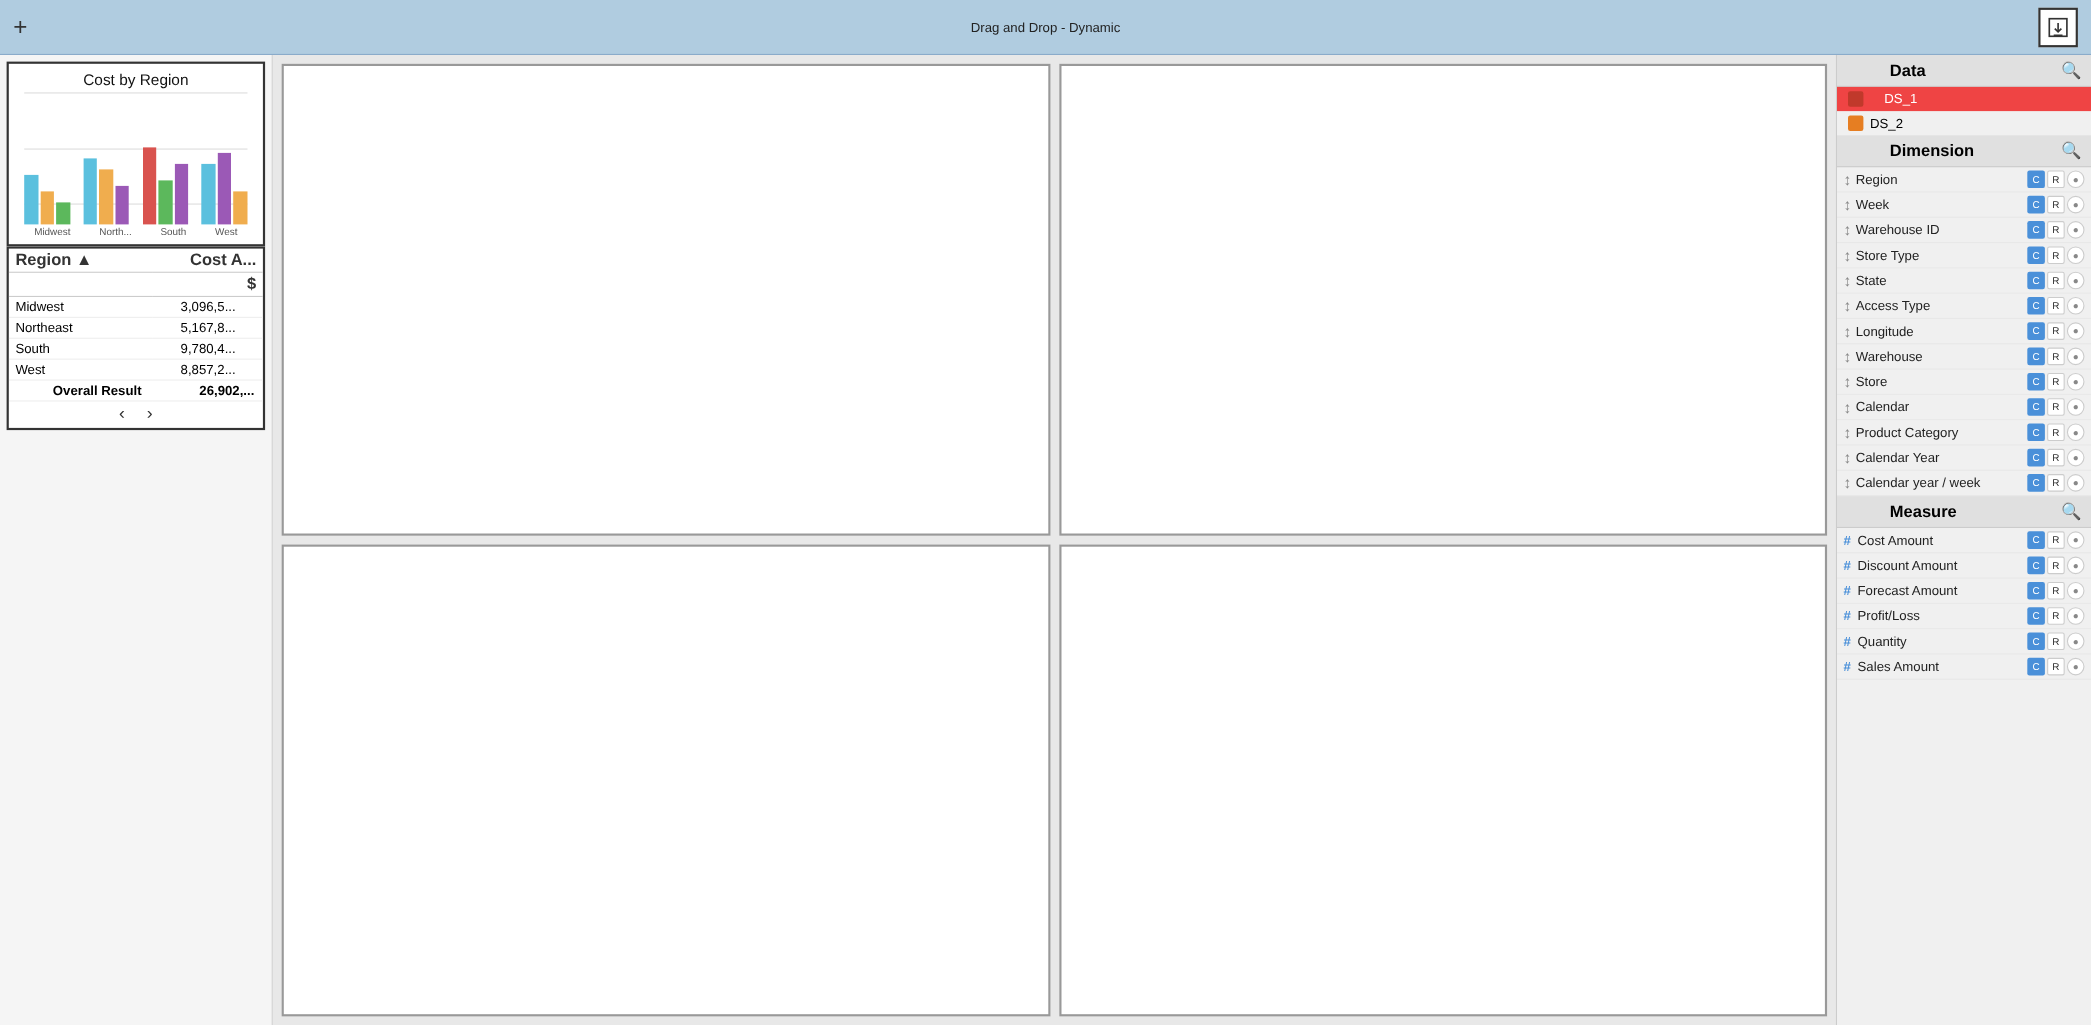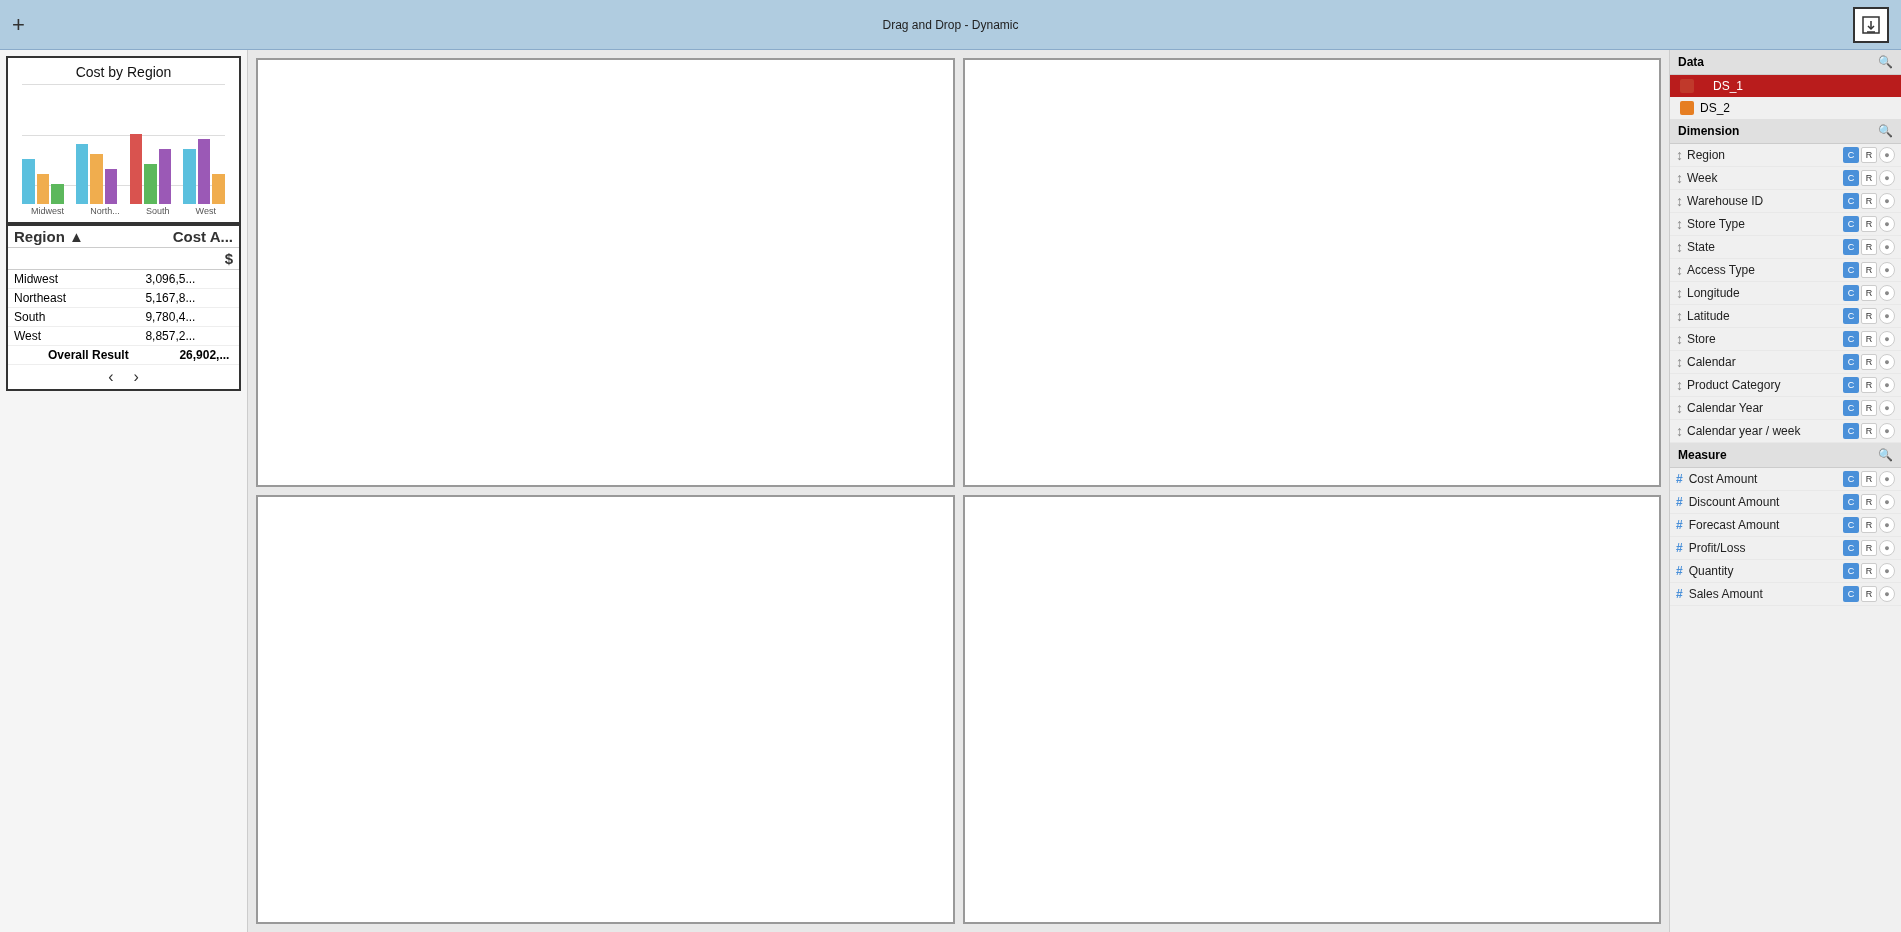--- a/index.html
+++ b/index.html
@@ -126,21 +126,21 @@
       font-weight: bold;
       font-size: 15px;
       color: #333;
     }
     .table-widget th.left-col {
       text-align: left;
     }
     .table-widget td {
       padding: 2px 6px;
       border-bottom: 1px solid #eee;
-      text-align: left;
+      text-align: center;
     }
     .table-widget td.left-col {
       text-align: left;
     }
     .table-widget tr.overall td {
       font-weight: bold;
       padding-left: 40px;
     }
     .table-nav {
       display: flex;
@@ -183,38 +183,39 @@
     .panel-section-header {
       display: flex;
       align-items: center;
       justify-content: space-between;
       padding: 5px 8px;
       background: #e0e0e0;
       border-bottom: 1px solid #ccc;
     }
     .panel-section-header span {
       font-weight: bold;
-      font-size: 12px;
+      font-size: 15px;
+      margin-left: 40px;
     }
     .search-icon-btn {
       cursor: pointer;
       color: #555;
     }
 
     
     .ds-item {
       display: flex;
       align-items: center;
       gap: 6px;
       padding: 4px 10px;
       cursor: pointer;
       font-size: 12px;
     }
     .ds-item.active {
-      background: #b91c1c;
+      background: #ef4444;
       color: white;
       gap: 19px;
     }
     .ds-icon {
       width: 14px;
       height: 14px;
       border-radius: 2px;
     }
     .ds-icon-red { background: #c0392b; }
     .ds-icon-orange { background: #e67e22; }
@@ -483,21 +484,21 @@
           <span class="dim-drag">↕</span>
           <span class="dim-label">Longitude</span>
           <div class="dim-btns">
             <div class="btn-c">C</div>
             <div class="btn-r">R</div>
             <div class="btn-circle">●</div>
           </div>
         </div>
         <div class="dim-item">
           <span class="dim-drag">↕</span>
-          <span class="dim-label">Latitude</span>
+          <span class="dim-label">Warehouse</span>
           <div class="dim-btns">
             <div class="btn-c">C</div>
             <div class="btn-r">R</div>
             <div class="btn-circle">●</div>
           </div>
         </div>
         <div class="dim-item">
           <span class="dim-drag">↕</span>
           <span class="dim-label">Store</span>
           <div class="dim-btns">

